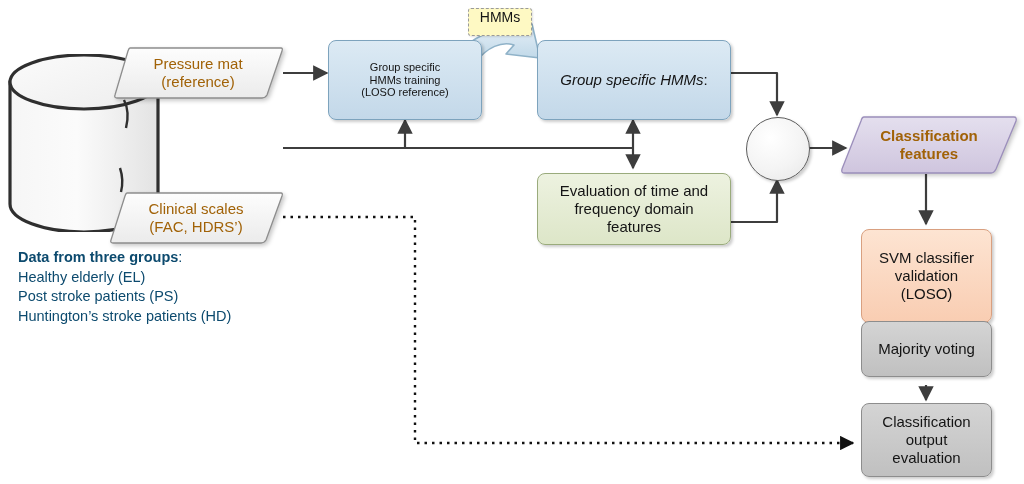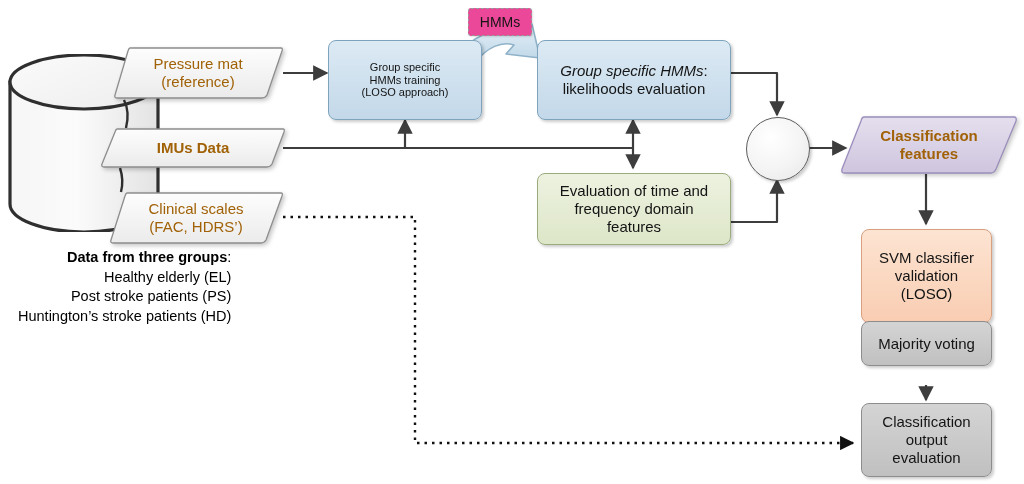--- a/index.html
+++ b/index.html
@@ -78,36 +78,35 @@
     color: #a16207;
     line-height: 1.2;
   }
   .cyl {
     position: absolute;
     z-index: 1;
   }
   .hmm-tag {
     position: absolute;
     border: 1px dashed #9a9a9a;
-    background: #ec4899;
+    background: #fef9c3;
     border-radius: 3px;
     display: flex;
-    align-items: center;
+    align-items: flex-start;
     justify-content: center;
     color: #141414;
     z-index: 4;
     box-shadow: 1px 1px 2px rgba(0,0,0,0.12);
   }
   .legend {
     position: absolute;
     z-index: 4;
-    color: #000000;
+    color: #0c4a6e;
     line-height: 1.36;
     white-space: nowrap;
-    text-align: right;
   }
   .legend .lead { font-weight: bold; }
   .circle-node {
     position: absolute;
     border-radius: 50%;
     border: 1px solid #5c5c5c;
     background: radial-gradient(circle at 38% 32%, #ffffff 0%, #f4f4f4 55%, #e6e6e6 100%);
     box-shadow: 2px 2px 3px rgba(0,0,0,0.20);
     z-index: 3;
   }
@@ -200,28 +199,20 @@
       <path d="M 18 3 L 169 3 Q 171 3 170 6 L 155 50 Q 153 53 150 53 L 5 53 Q 2 53 3 50 L 16 6 Q 17 3 18 3 Z" fill="url(#pgA)" stroke="#8d8d8d" stroke-width="1.3"></path>
     </svg>
     <div class="para-label" style="font-size:15px;">
       <div>
         <div>Pressure mat</div>
         <div>(reference)</div>
       </div>
     </div>
   </div>
 
-  <div class="para-wrap" style="left:100px; top:126px; width:186px; height:44px;">
-    <svg width="186" height="44" viewBox="0 0 186 44" xmlns="http://www.w3.org/2000/svg">
-      <path d="M 17 3 L 183 3 Q 185 3 184 6 L 172 38 Q 170 41 167 41 L 4 41 Q 1 41 2 38 L 15 6 Q 16 3 17 3 Z" fill="url(#pgA)" stroke="#8d8d8d" stroke-width="1.3"></path>
-    </svg>
-    <div class="para-label" style="font-size:15px; font-weight:bold;">
-      <div>IMUs Data</div>
-    </div>
-  </div>
 
   <div class="para-wrap" style="left:108px; top:190px; width:176px; height:56px;">
     <svg width="176" height="56" viewBox="0 0 176 56" xmlns="http://www.w3.org/2000/svg">
       <path d="M 19 3 L 173 3 Q 175 3 174 6 L 158 50 Q 156 53 153 53 L 5 53 Q 2 53 3 50 L 17 6 Q 18 3 19 3 Z" fill="url(#pgA)" stroke="#8d8d8d" stroke-width="1.3"></path>
     </svg>
     <div class="para-label" style="font-size:15px;">
       <div>
         <div>Clinical scales</div>
         <div>(FAC, HDRS’)</div>
       </div>
@@ -236,30 +227,29 @@
   </svg>
 
   <div class="hmm-tag" style="left:468px; top:8px; width:62px; height:26px; font-size:14px;">
     <span>HMMs</span>
   </div>
 
   <div class="node rbox blue" style="left:328px; top:40px; width:154px; height:80px; font-size:11px;">
     <div>
       <div>Group specific</div>
       <div>HMMs training</div>
-      <div>(LOSO approach)</div>
+      <div>(LOSO reference)</div>
     </div>
   </div>
 
   <div class="node rbox blue" style="left:537px; top:40px; width:194px; height:80px; font-size:15px;">
     <div>
       <div>
         <span class="ital">Group specific HMMs</span><span>:</span>
       </div>
-      <div>likelihoods evaluation</div>
     </div>
   </div>
 
   <div class="node rbox green" style="left:537px; top:173px; width:194px; height:72px; font-size:15px;">
     <div>
       <div>Evaluation of time and</div>
       <div>frequency domain</div>
       <div>features</div>
     </div>
   </div>
@@ -285,21 +275,21 @@
   </div>
 
   <div class="node rbox orange" style="left:861px; top:229px; width:131px; height:94px; font-size:15px;">
     <div>
       <div>SVM classifier</div>
       <div>validation</div>
       <div>(LOSO)</div>
     </div>
   </div>
 
-  <div class="node rbox grey" style="left:861px; top:321px; width:131px; height:45px; font-size:15px;">
+  <div class="node rbox grey" style="left:861px; top:321px; width:131px; height:56px; font-size:15px;">
     <div>
       <div>Majority voting</div>
     </div>
   </div>
 
   <div class="node rbox grey" style="left:861px; top:403px; width:131px; height:74px; font-size:15px;">
     <div>
       <div>Classification</div>
       <div>output</div>
       <div>evaluation</div>

